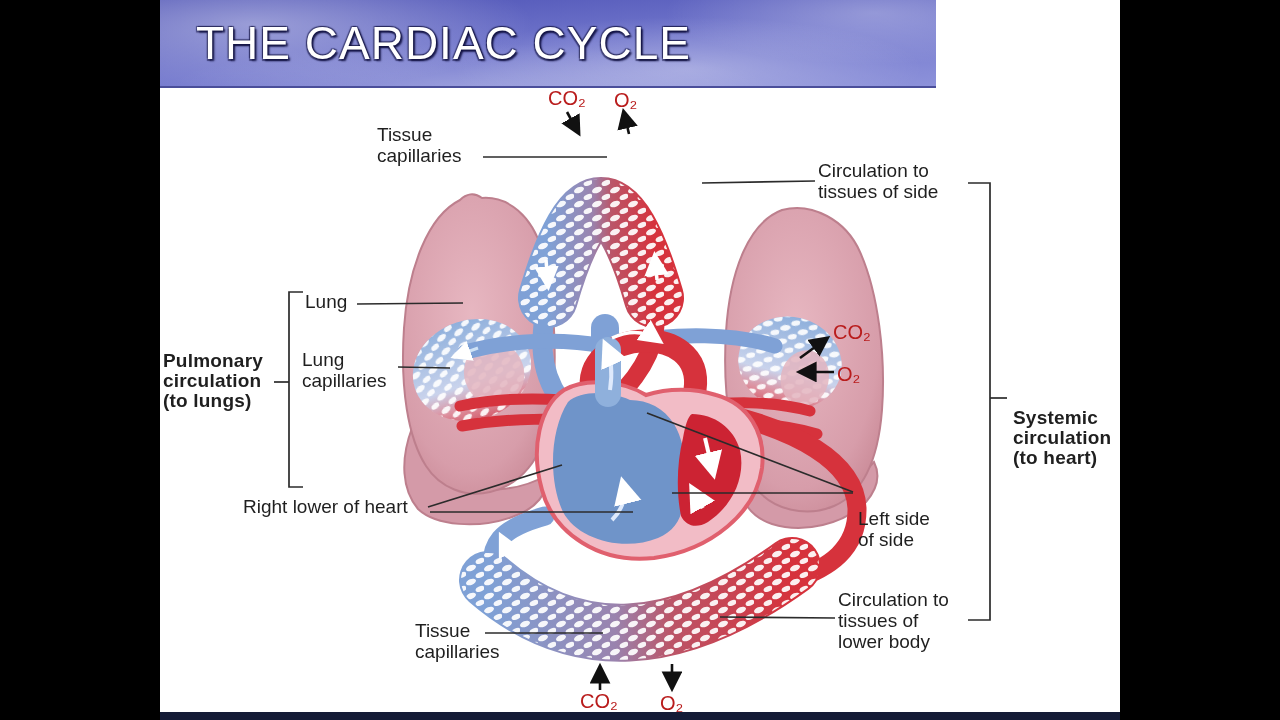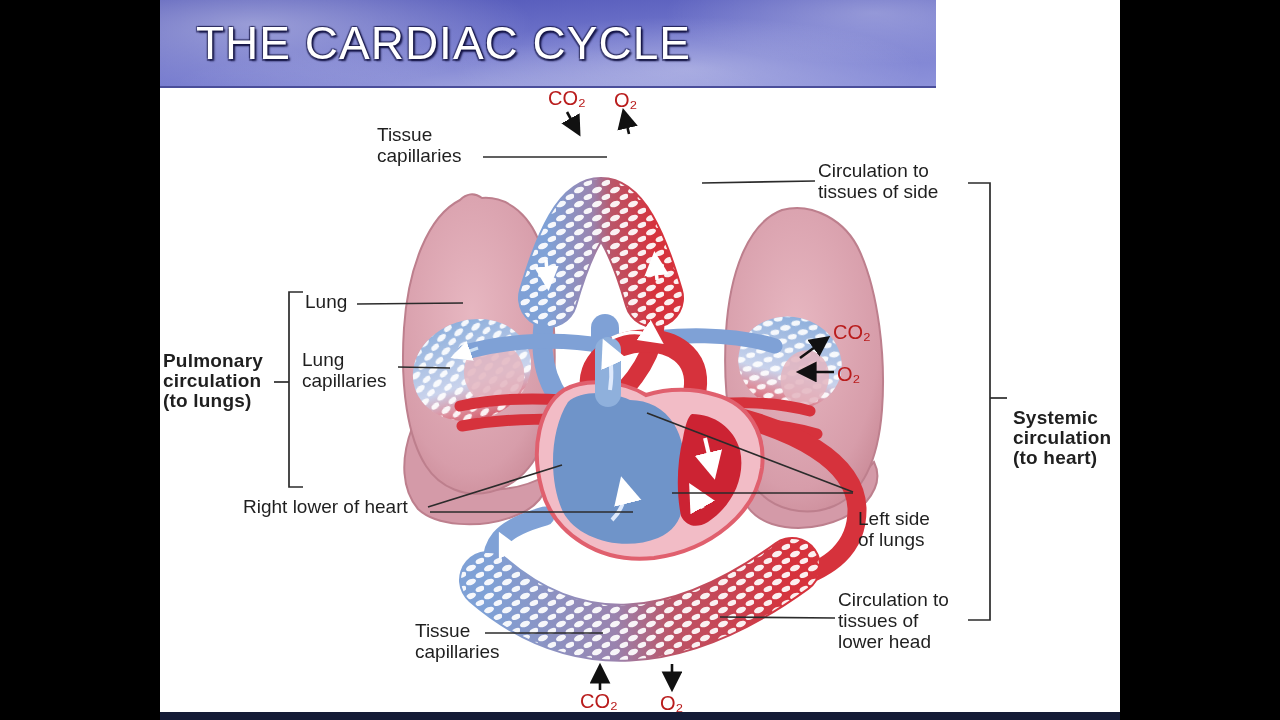--- a/index.html
+++ b/index.html
@@ -209,27 +209,27 @@
     <div class="lbl bold" style="left:853px; top:366px;margin-top:42px;">
       <span>Systemic</span>
       <span>circulation</span>
       <span>(to heart)</span>
     </div>
 
     <div class="lbl" style="left:83px; top:496px;">Right lower of heart</div>
 
     <div class="lbl" style="left:698px; top:472px;margin-top:36px;">
       <span>Left side</span>
-      <span>of lungs</span>
+      <span>of side</span>
     </div>
 
     <div class="lbl" style="left:678px; top:589px;">
       <span>Circulation to</span>
       <span>tissues of</span>
-      <span>lower head</span>
+      <span>lower body</span>
     </div>
 
     <div class="lbl" style="left:255px; top:620px;">
       <span>Tissue</span>
       <span>capillaries</span>
     </div>
 
     <div class="gas" style="left:420px; top:690px;">CO₂</div>
     <div class="gas" style="left:500px; top:692px;">O₂</div>
 

